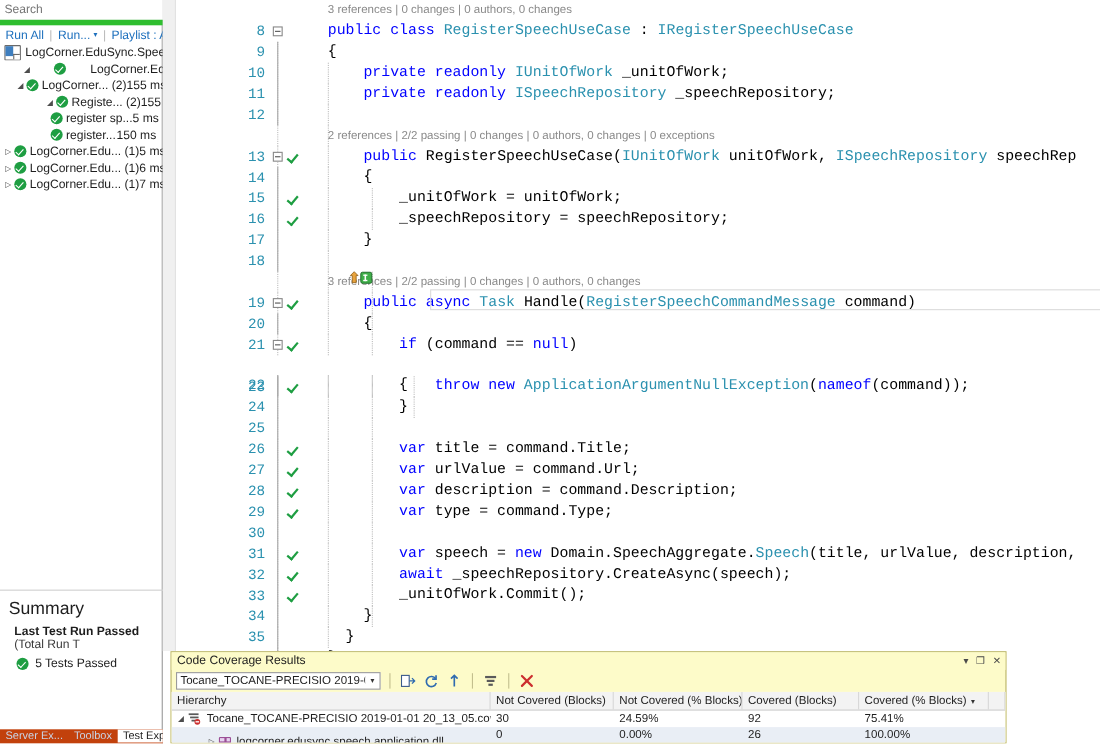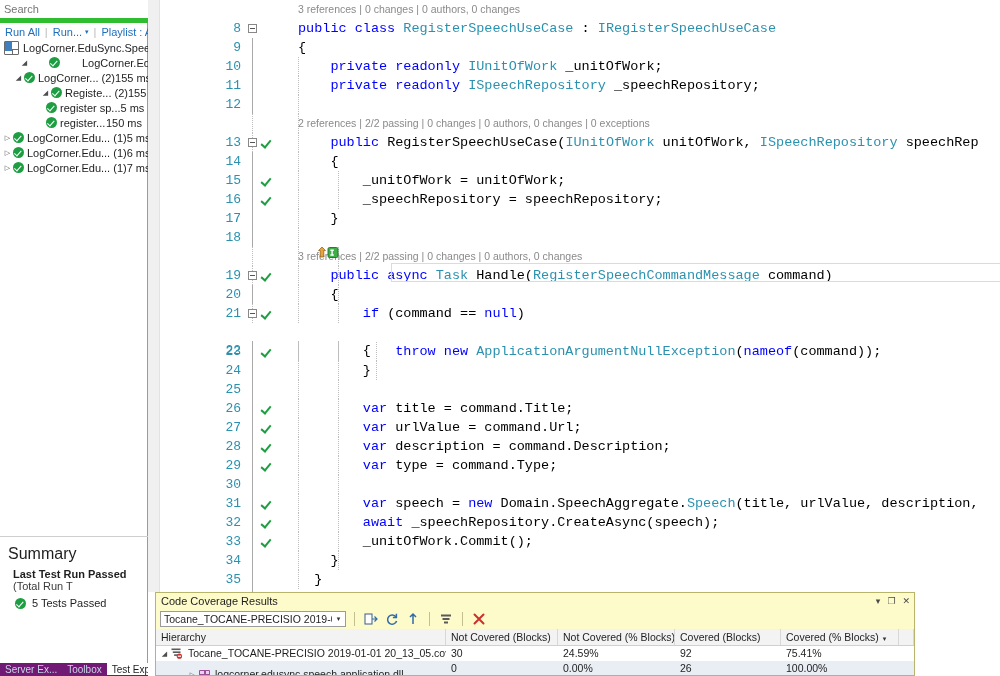--- a/index.html
+++ b/index.html
@@ -85,21 +85,21 @@
   .te-summary-sep{position:absolute;left:0;top:536px;width:148px;height:1px;background:#cfcfcf;}
   .te-summary{position:absolute;left:0;top:537px;width:148px;}
   .sum-title{font-size:16px;color:#1e1e1e;padding:8px 0 5px 8px;}
   .sum-line{font-size:11px;padding-left:13px;}
   .sum-line b{font-weight:bold;}
   .sum-line .grey{color:#3a3a3a;}
   .sum-pass{display:flex;align-items:center;padding-left:15px;margin-top:5px;font-size:11px;}
 
   .te-bottomtabs{
     position:absolute;left:0;bottom:0;width:148px;height:13px;
-    background:#701a75;display:flex;align-items:flex-start;overflow:hidden;
+    background:#c2410c;display:flex;align-items:flex-start;overflow:hidden;
   }
   .bt-tab{font-size:10px;color:#c9d4e6;padding:1px 5px 0 5px;white-space:nowrap;}
   .bt-tab.active{background:#ffffff;color:#1e1e1e;}
 
   
   #editor{
     position:absolute;left:148px;top:0;width:852px;height:592px;
     background:#ffffff;overflow:hidden;
   }
   .ed-indicatorbar{

